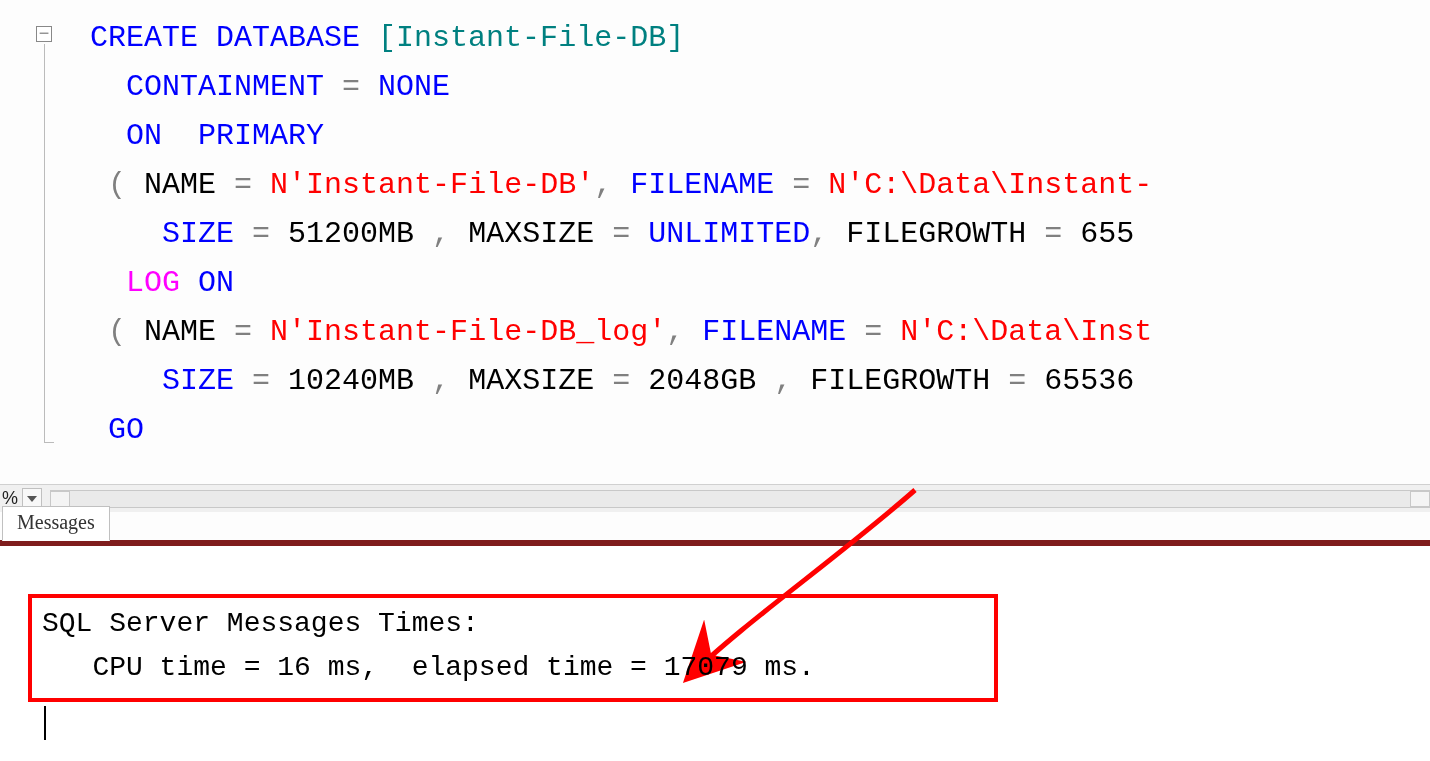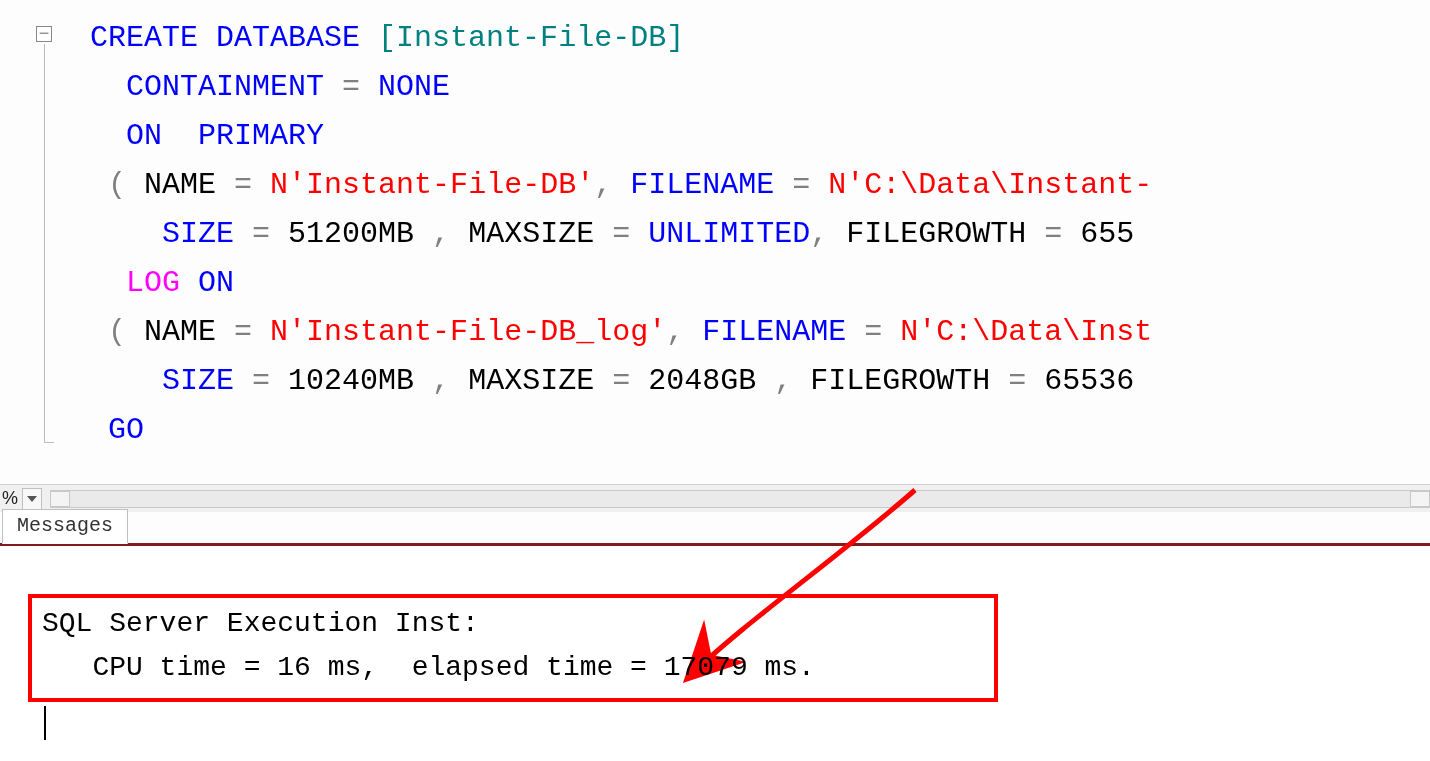--- a/index.html
+++ b/index.html
@@ -100,24 +100,24 @@
     position: absolute; top: 0; bottom: 0;
     width: 18px;
     background: #f4f4f4;
     border: 1px solid #c8c8c8;
   }
   .hscroll-track::before { left: -1px; }
   .hscroll-track::after  { right: -1px; }
   .tabs-row {
     width: 100%;
     height: 34px;
-    border-bottom: 3px solid #7f1d1d;
+    border-bottom: 6px solid #7f1d1d;
     display: flex;
     align-items: flex-end;
-    font-family: Liberation Mono, monospace;
+    font-family: Liberation Serif, serif;
     font-size: 20px;
     background: #fdfdfd;
   }
   .tab {
     padding: 4px 14px 6px 14px;
     border: 1px solid #c0c0c0;
     border-bottom: 1px solid #ffffff;
     background: #ffffff;
     margin-left: 2px;
     position: relative;
@@ -205,17 +205,17 @@
     <defs>
       <marker id="ah" markerWidth="14" markerHeight="14" refX="10" refY="6" orient="auto">
         <path d="M0,0 L12,6 L0,12 L4,6 Z" fill="#ff0000"></path>
       </marker>
     </defs>
     <path d="M275,4 C200,70 100,140 50,190" stroke="#ff0000" stroke-width="5" fill="none" marker-end="url(#ah)"></path>
   </svg>
 
   <div class="highlight-box"></div>
 
-  <div class="msg-text"><span>SQL Server Execution Inst:</span>
+  <div class="msg-text"><span>SQL Server Messages Times:</span>
 <span>   CPU time = 16 ms,  elapsed time = 17079 ms.</span></div>
 
   <div class="cursor-bar"></div>
 </div>
 
 </body></html>

